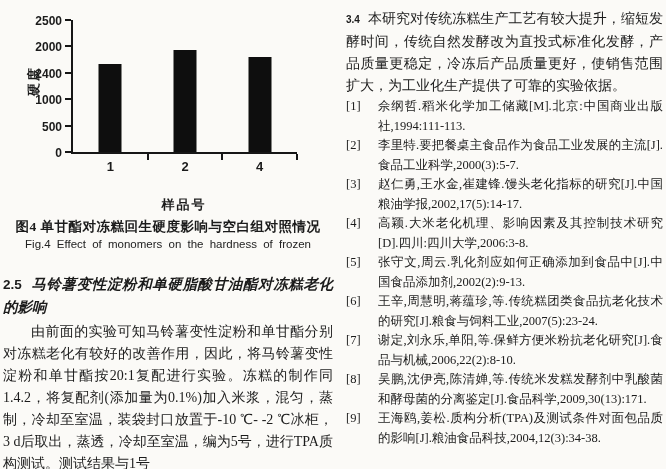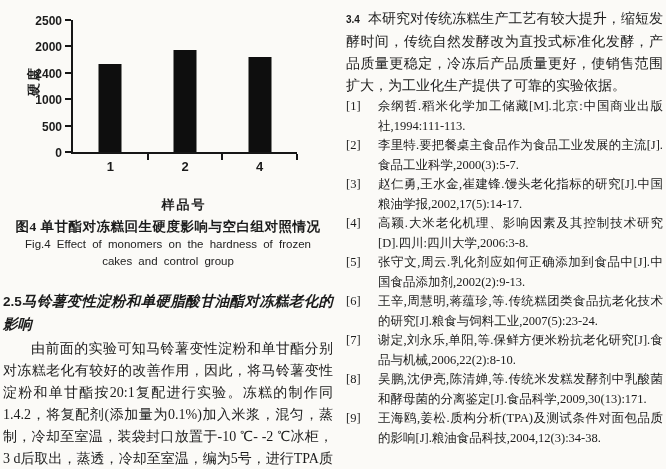--- a/index.html
+++ b/index.html
@@ -61,21 +61,21 @@
     margin-top: 20px; text-align: center;
     font-size: 13.5px; font-weight: 700; letter-spacing: 0.5px;
   }
   .cap-en {
     text-align: center; font-family: "Liberation Sans", sans-serif;
     font-size: 11.5px; line-height: 17px; word-spacing: 3px; color: #222;
   }
 
   
   .sec-heading { margin-top: 20px; font-size: 14.5px; line-height: 23px; text-align: justify; }
-  .sec-num   { font-weight: 700; font-family: "Liberation Sans", sans-serif; font-size: 13.5px; }
+  .sec-num   { font-weight: 700; margin-right: 9px; font-family: "Liberation Sans", sans-serif; font-size: 13.5px; }
   .sec-title { font-weight: 700; font-style: italic; }
   .body-text {
     font-size: 14px; line-height: 22px; text-align: justify;
     text-justify: inter-character;
   }
   .indent-para { text-indent: 2em; margin-top: 2px; }
 
   
   .con-num { font-weight: 700; font-family: "Liberation Sans", sans-serif; font-size: 10px; margin-right: 8px; }
   .ref-heading {
@@ -118,21 +118,20 @@
             <div class="xtick" style="left: 66.6667%;"></div>
             <div class="bar" style="left: 83.3333%; height: 72%; background: rgb(14, 14, 14);"></div>
             <div class="xtick-label" style="left: 83.3333%;">4</div>
             <div class="xtick" style="left: 100%;"></div>
           </div>
         <div class="chart-xlabel">样品号</div>
       </div>
       <figcaption>
         <div class="cap-cn">图4  单甘酯对冻糕回生硬度影响与空白组对照情况</div>
         <div class="cap-en">Fig.4  Effect of monomers on the hardness of frozen</div>
-        <div class="cap-en">cakes and control group</div>
       </figcaption>
     </figure>
 
     <h3 class="sec-heading">
       <span class="sec-num">2.5</span><span class="sec-title">马铃薯变性淀粉和单硬脂酸甘油酯对冻糕老化的影响</span>
     </h3>
 
     <p class="body-text indent-para">由前面的实验可知马铃薯变性淀粉和单甘酯分别对冻糕老化有较好的改善作用，因此，将马铃薯变性淀粉和单甘酯按20:1复配进行实验。冻糕的制作同1.4.2，将复配剂(添加量为0.1%)加入米浆，混匀，蒸制，冷却至室温，装袋封口放置于-10 ℃- -2 ℃冰柜，3 d后取出，蒸透，冷却至室温，编为5号，进行TPA质构测试。测试结果与1号</p>
   </div>
 

